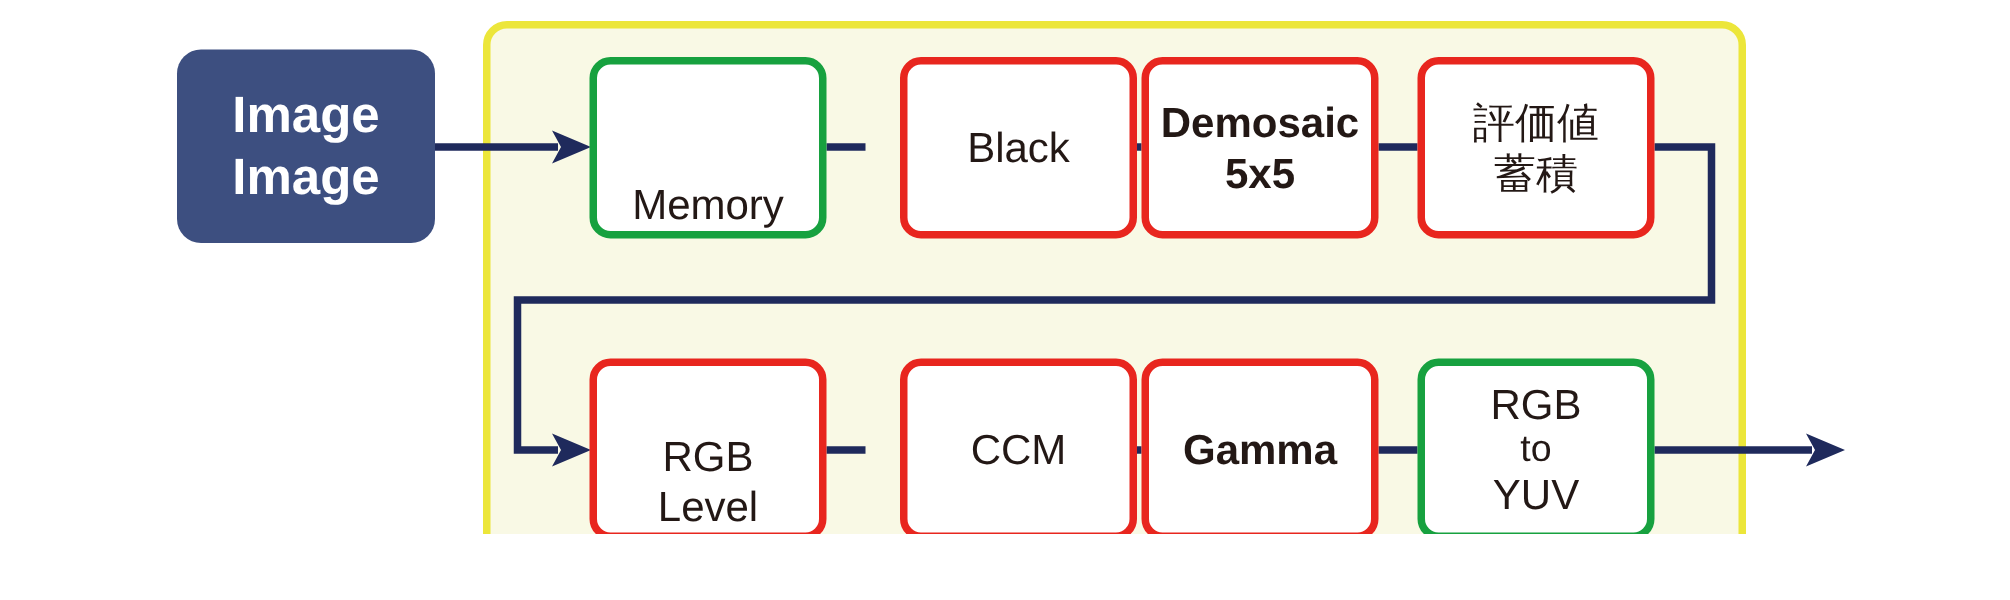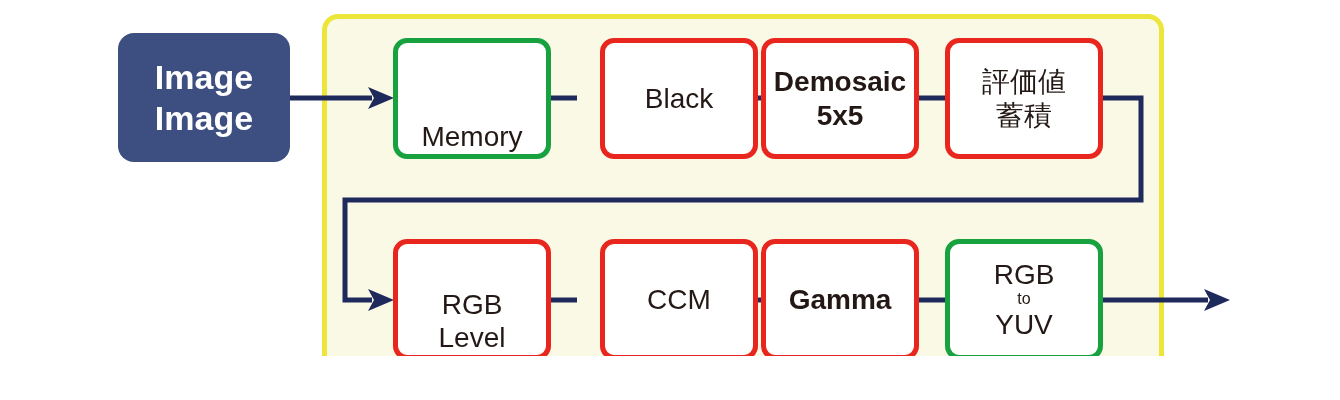--- a/index.html
+++ b/index.html
@@ -77,21 +77,21 @@
     align-items: center;
     justify-content: center;
     text-align: center;
     color: var(--text, #231815);
     font-size: 28px;
     line-height: 1.2;
   }
   .box.red   { border: 5px solid var(--red-border, #e8261e); }
   .box.green { border: 5px solid var(--green-border, #17a13f); }
   .box .line { display: block; }
-  .box .small { display: block; font-size: 16px; line-height: 1.05; }
+  .box .small { display: block; font-size: 25px; line-height: 1.05; }
   .row-top    { top: 38px; }
   .row-bottom { top: 239px; }
   .col-1 { left: 393px; justify-content: flex-end; }
   .col-2 { left: 600px; }
   .col-3 { left: 761px; font-weight: bold; }
   .col-4 { left: 945px; }
 </style>
 </head>
 <body>
 

